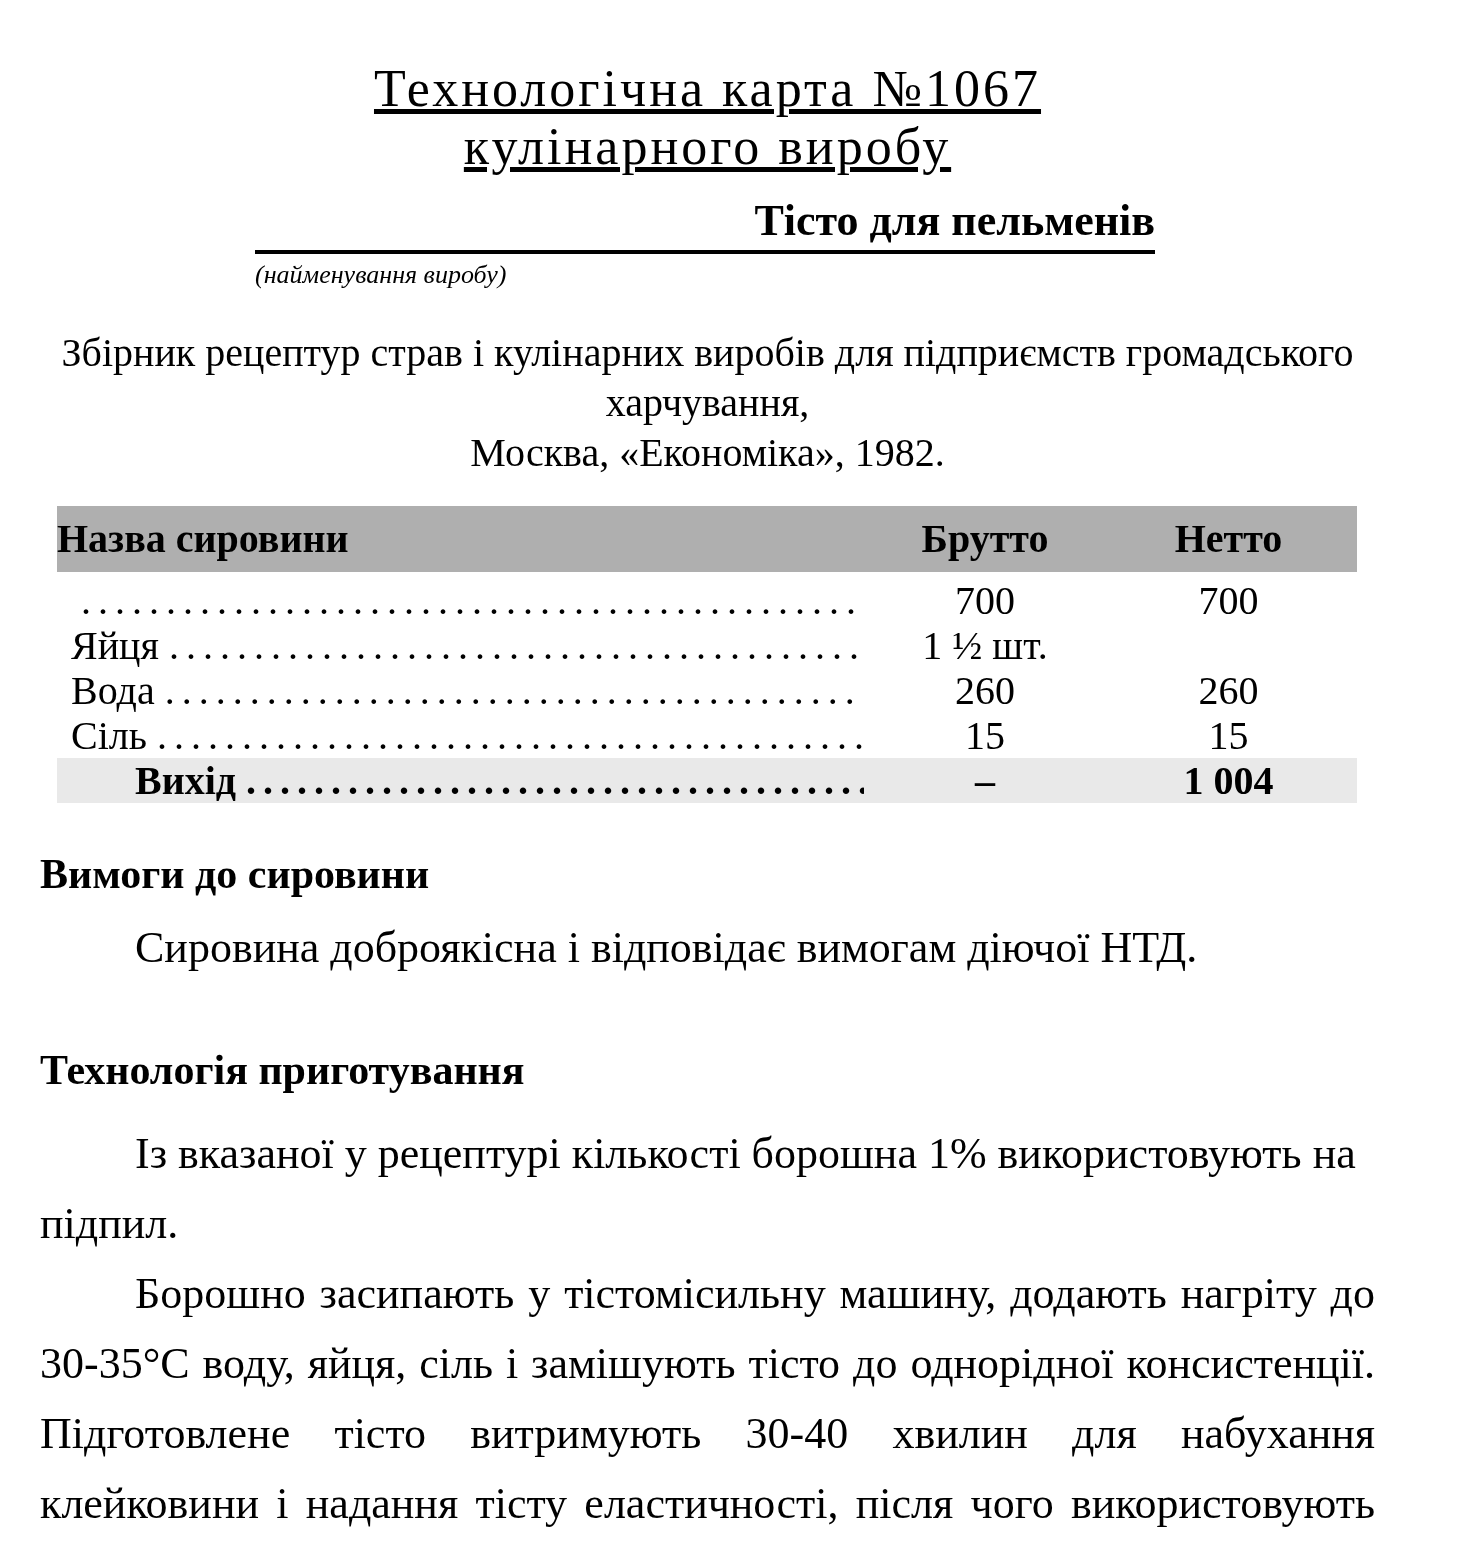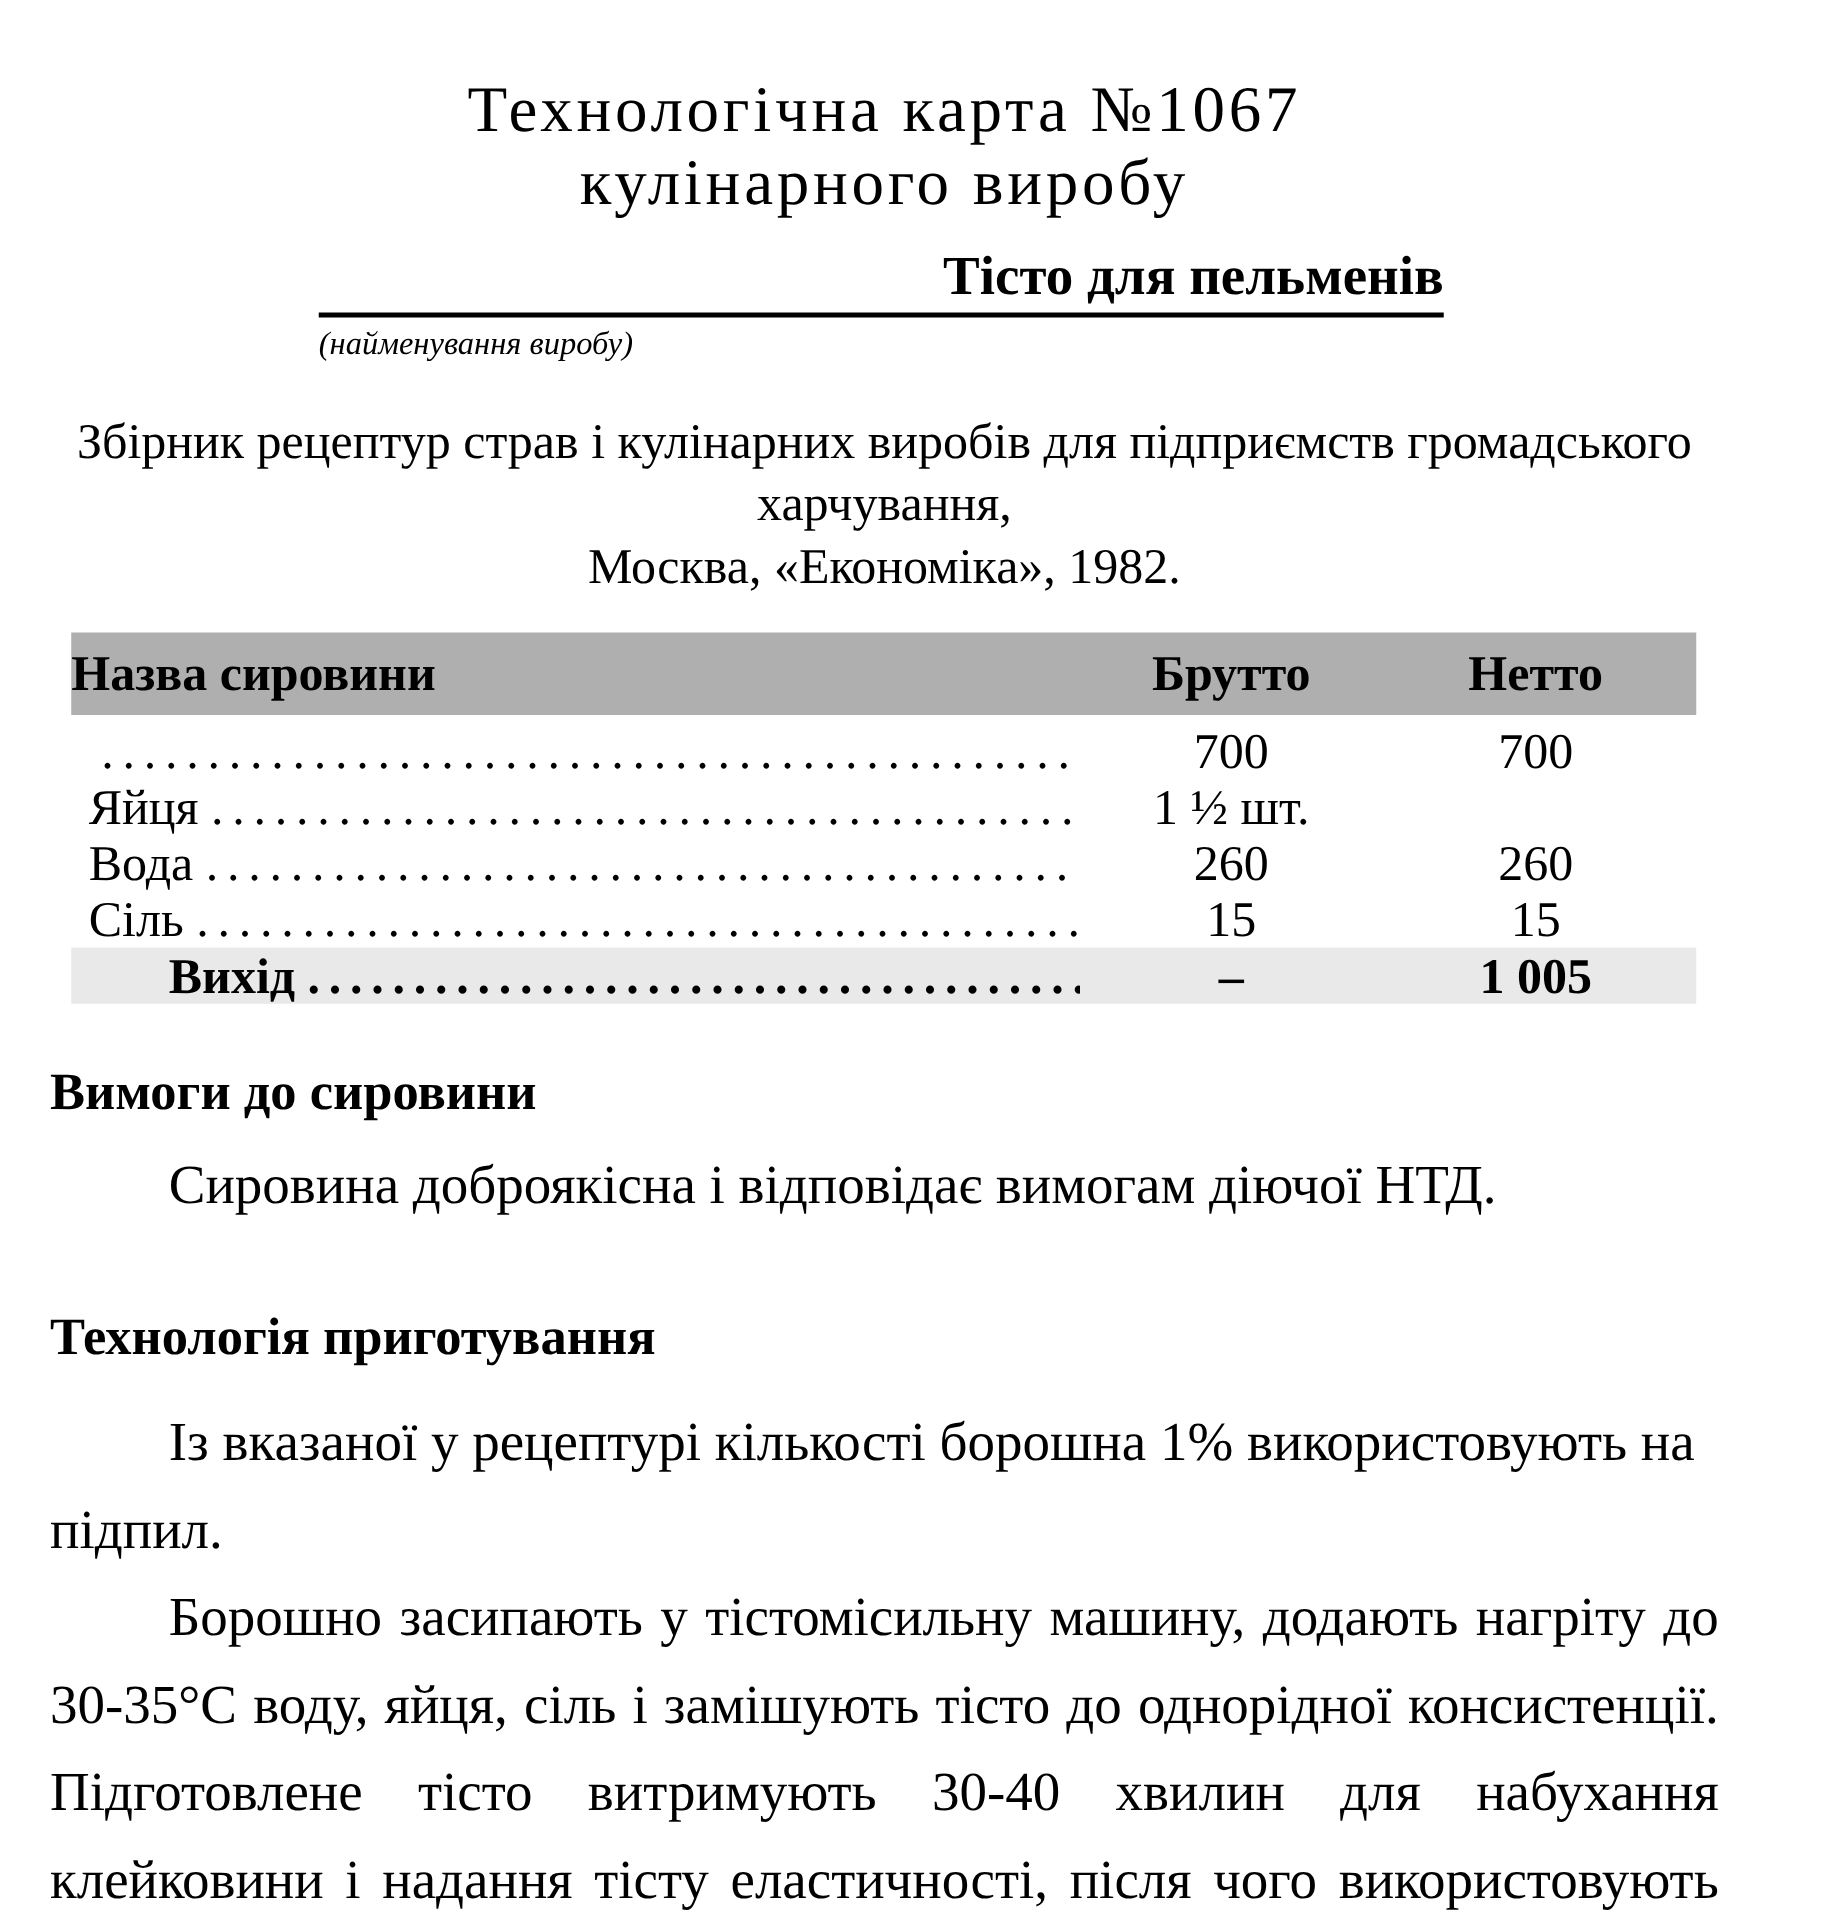--- a/index.html
+++ b/index.html
@@ -15,20 +15,21 @@
     width: 1335px;
     padding-top: 60px;
   }
   
   .doc-title {
     text-align: center;
     font-size: 52px;
     font-weight: normal;
     letter-spacing: 3px;
     line-height: 58px;
+    text-decoration: underline;
   }
   
   .product-block {
     width: 900px;
     margin: 20px auto 0 215px;
     border-bottom: 4px solid #000000;
     text-align: right;
     padding-bottom: 4px;
   }
   .product-name {
@@ -161,21 +162,21 @@
       <div class="td-gross">15</div>
       <div class="td-net">15</div>
     </div>
 
     <div class="tr total">
       <div class="td-name">
         <span>Вихід</span>
         <span class="leader">........................................................................................................................</span>
       </div>
       <div class="td-gross">–</div>
-      <div class="td-net">1 005</div>
+      <div class="td-net">1 004</div>
     </div>
   </div>
 
   <h2 class="h-req">Вимоги до сировини</h2>
   <p class="p-req">Сировина доброякісна і відповідає вимогам діючої НТД.</p>
 
   <h2 class="h-tech">Технологія приготування</h2>
   <p class="p-tech1">Із вказаної у рецептурі кількості борошна 1% використовують на підпил.</p>
   <p class="p-tech2">Борошно засипають у тістомісильну машину, додають нагріту до 30-35°C воду, яйця, сіль і замішують тісто до однорідної консистенції. Підготовлене тісто витримують 30-40 хвилин для набухання клейковини і надання тісту еластичності, після чого використовують для приготування пельменів.</p>
 

